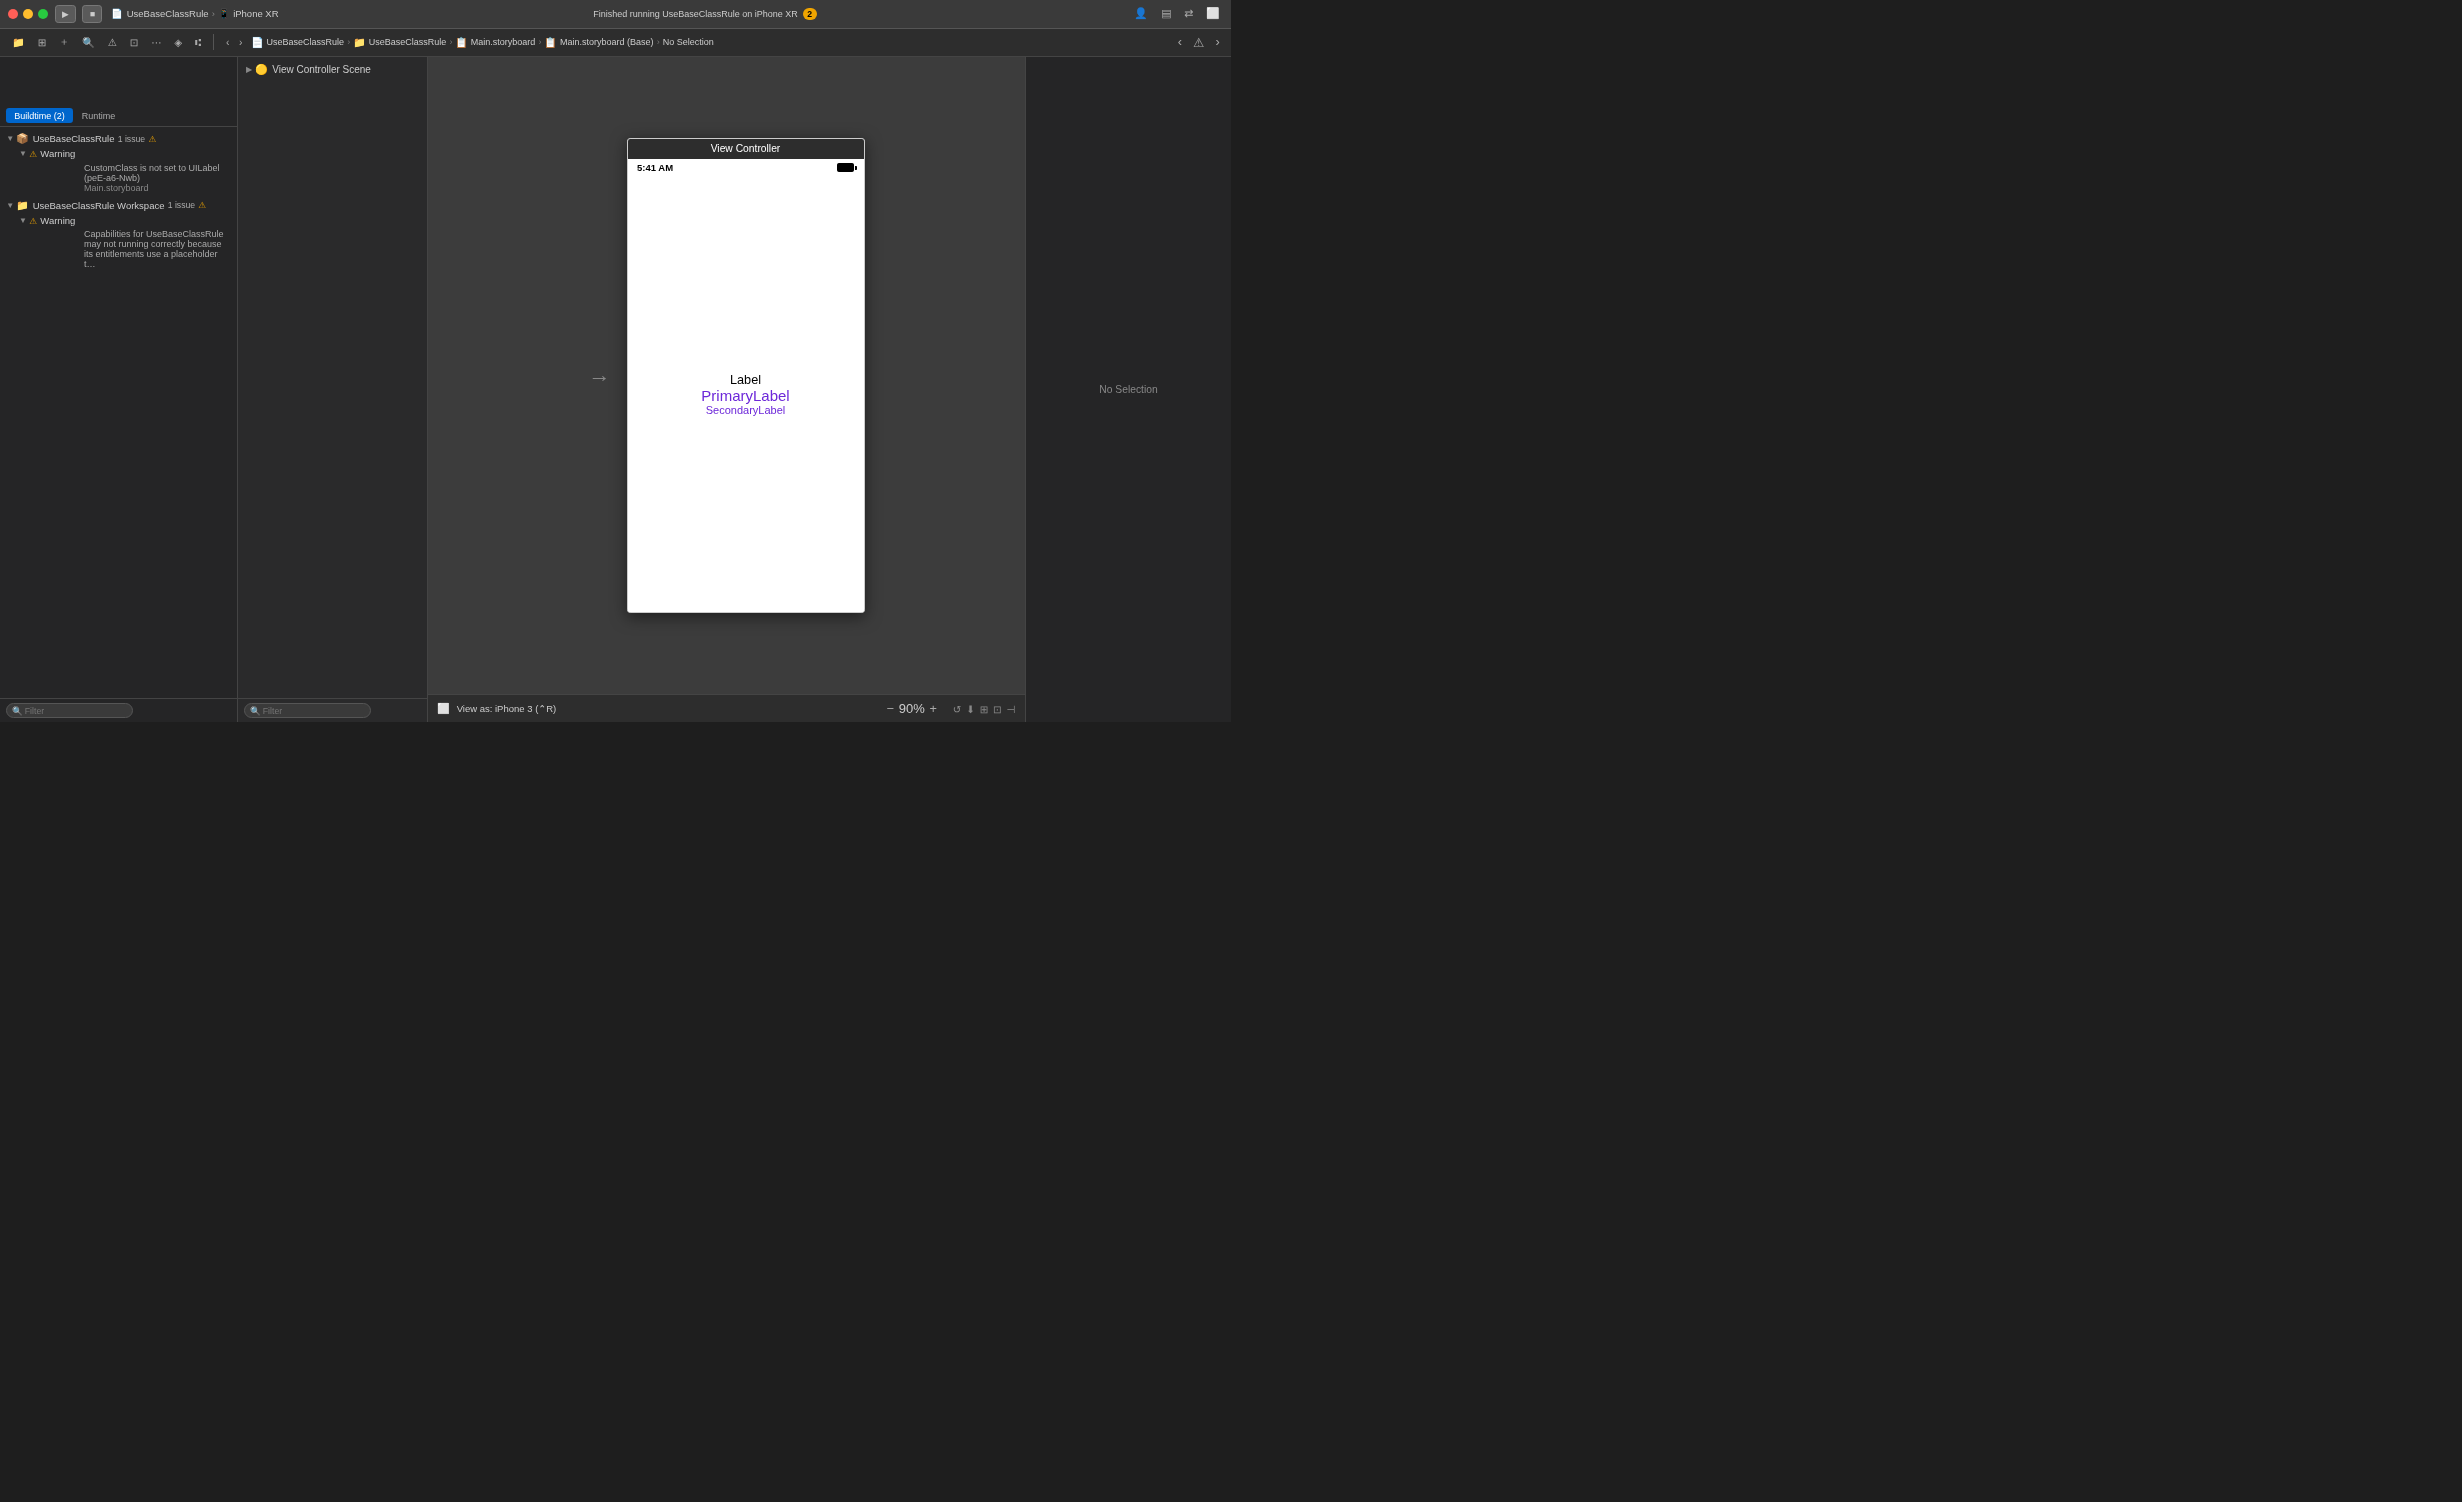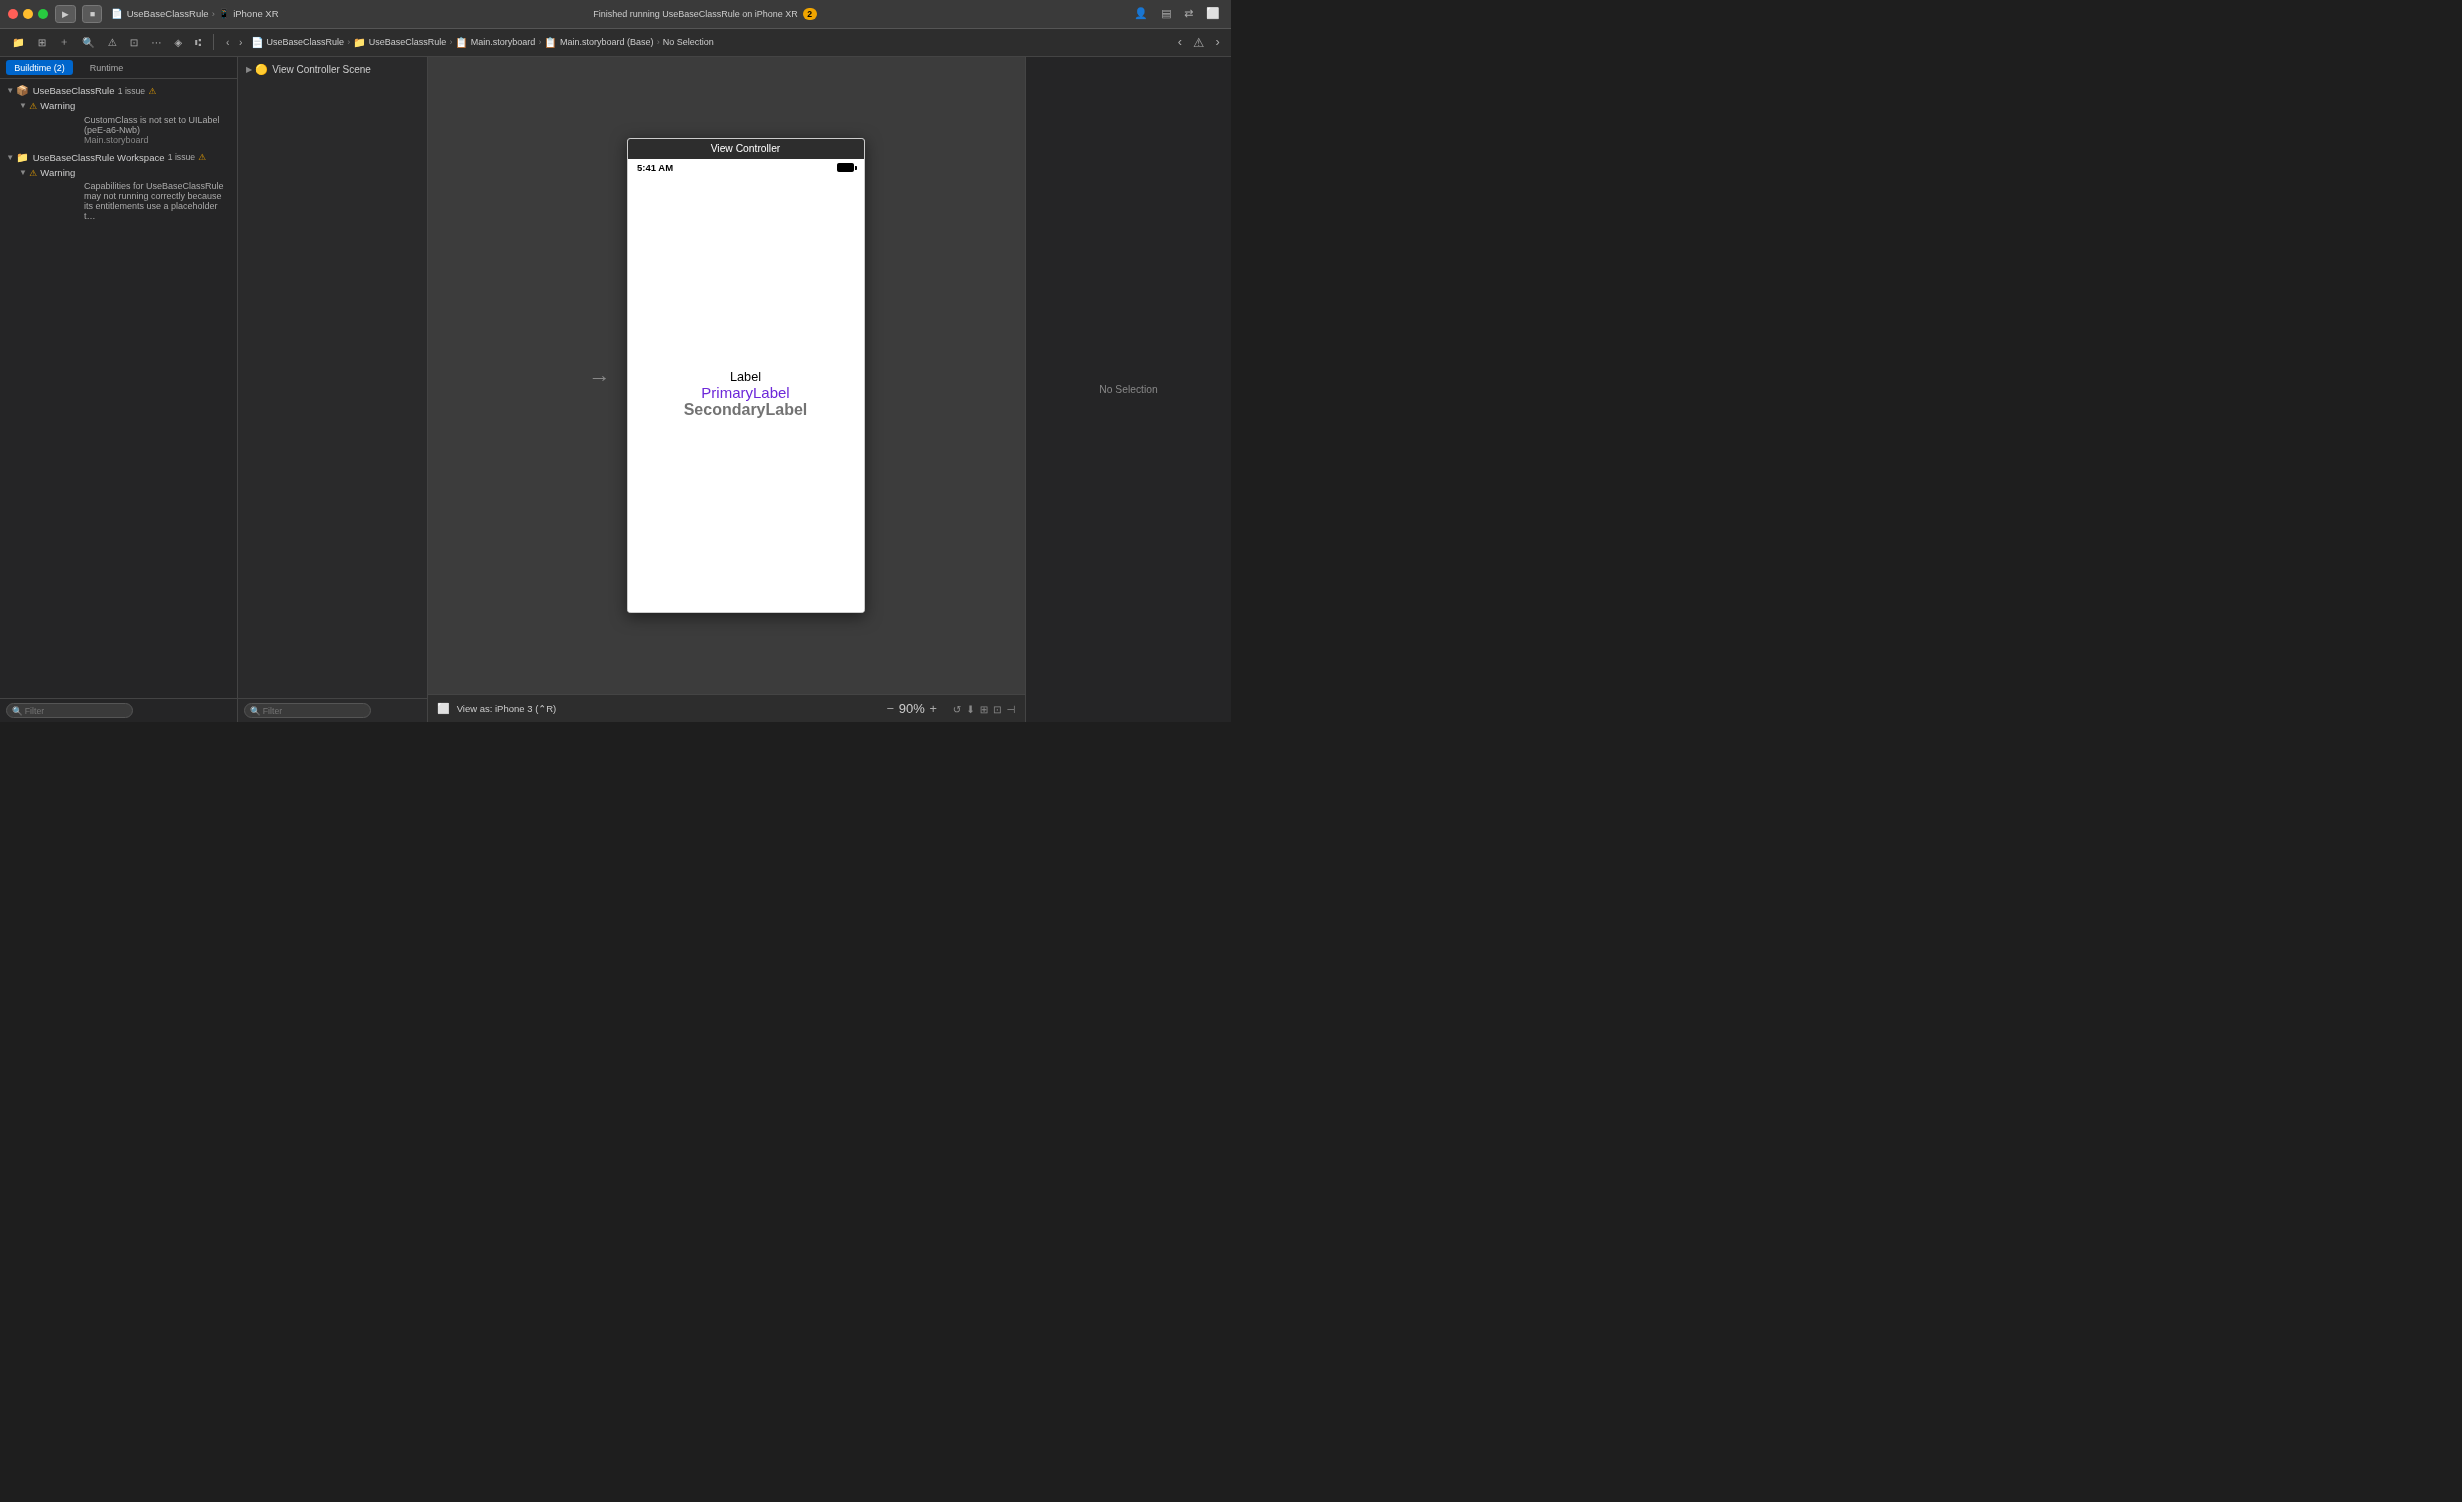--- a/index.html
+++ b/index.html
@@ -166,22 +166,23 @@
     .left-panel {
       width: 238px;
       background: #252526;
       border-right: 0.8px solid #444;
       display: flex;
       flex-direction: column;
     }
     .left-panel-tabs {
       display: flex;
       padding: 3.2px 6.3px;
-      gap: 9px;
+      gap: 1px;
       border-bottom: 0.8px solid #444;
+      margin-top: 48px;
     }
     .tab-btn {
       padding: 2.4px 8px;
       border-radius: 3.2px;
       border: none;
       cursor: pointer;
       font-size: 9px;
     }
     .tab-btn.active {
       background: #0066cc;
@@ -361,23 +362,22 @@
     }
     .label-default {
       color: #000;
       font-size: 12.7px;
     }
     .label-primary {
       color: #6d28d9;
       font-size: 15px;
     }
     .label-secondary {
-      color: #737373;
-      font-size: 16px;
-      font-weight: bold;
+      color: #6d28d9;
+      font-size: 11px;
     }
 
     .canvas-footer {
       height: 28.6px;
       background: #2d2d2d;
       border-top: 0.8px solid #444;
       display: flex;
       align-items: center;
       padding: 0 9.5px;
       gap: 6.3px;

